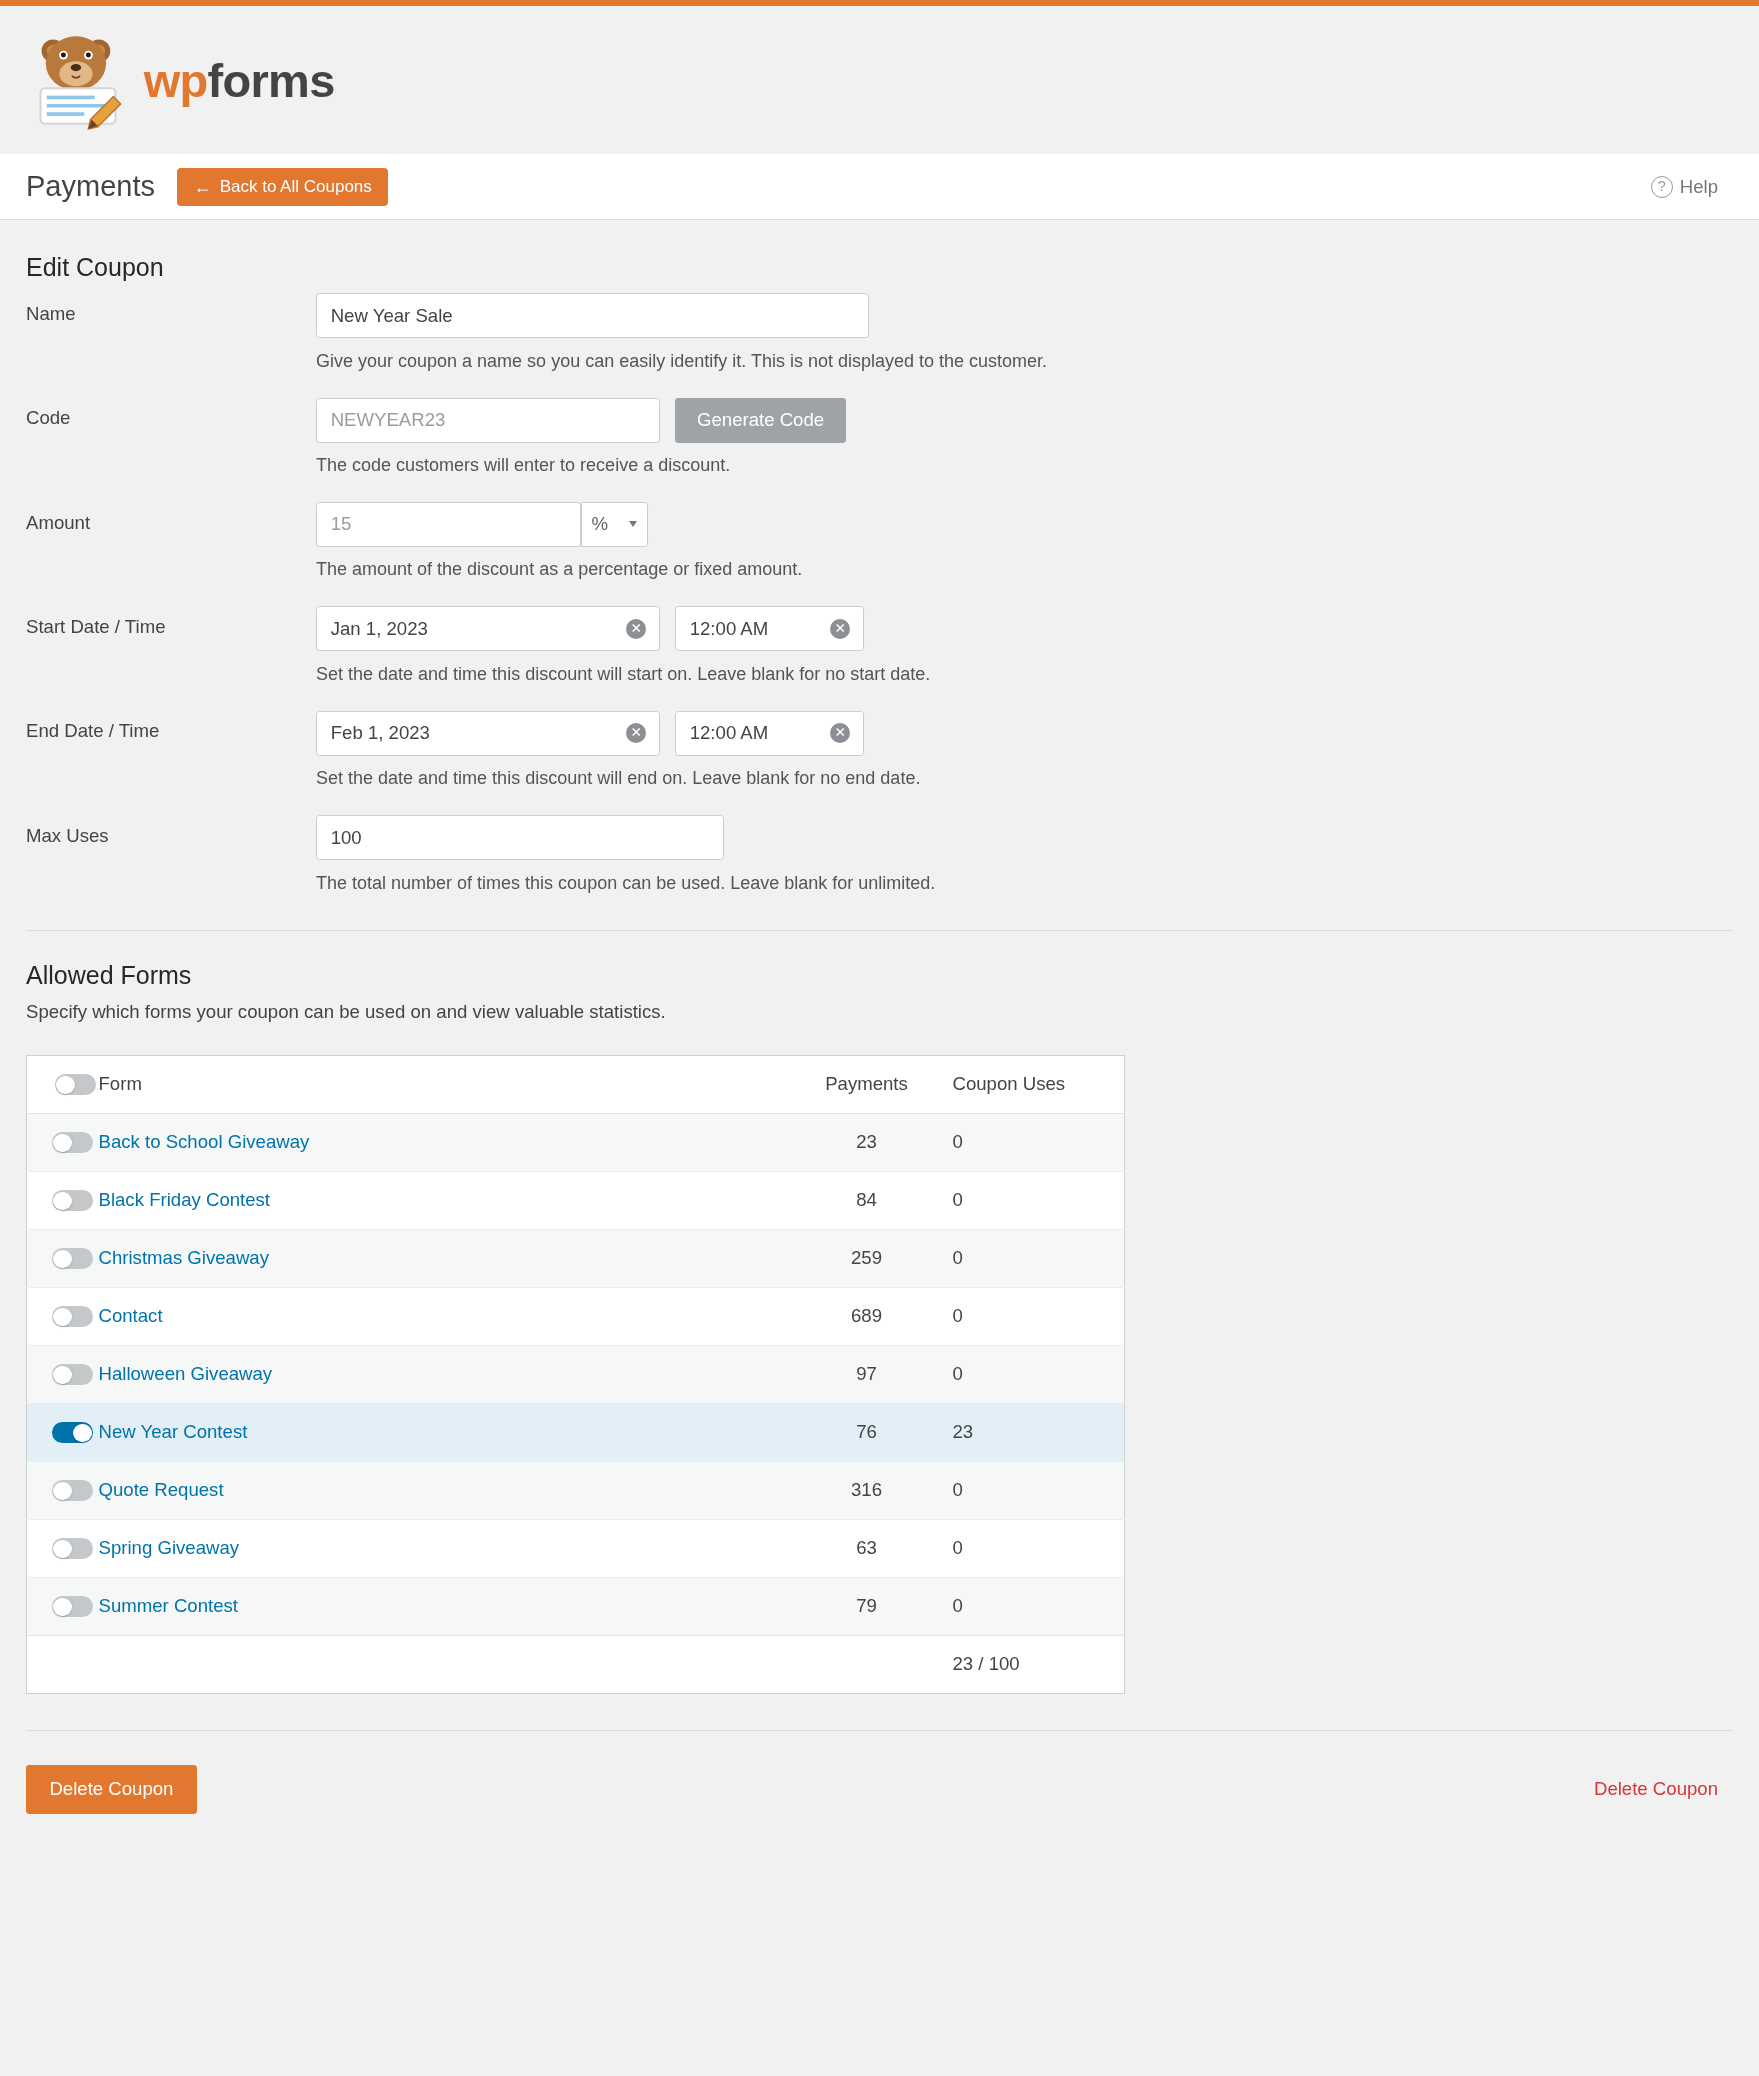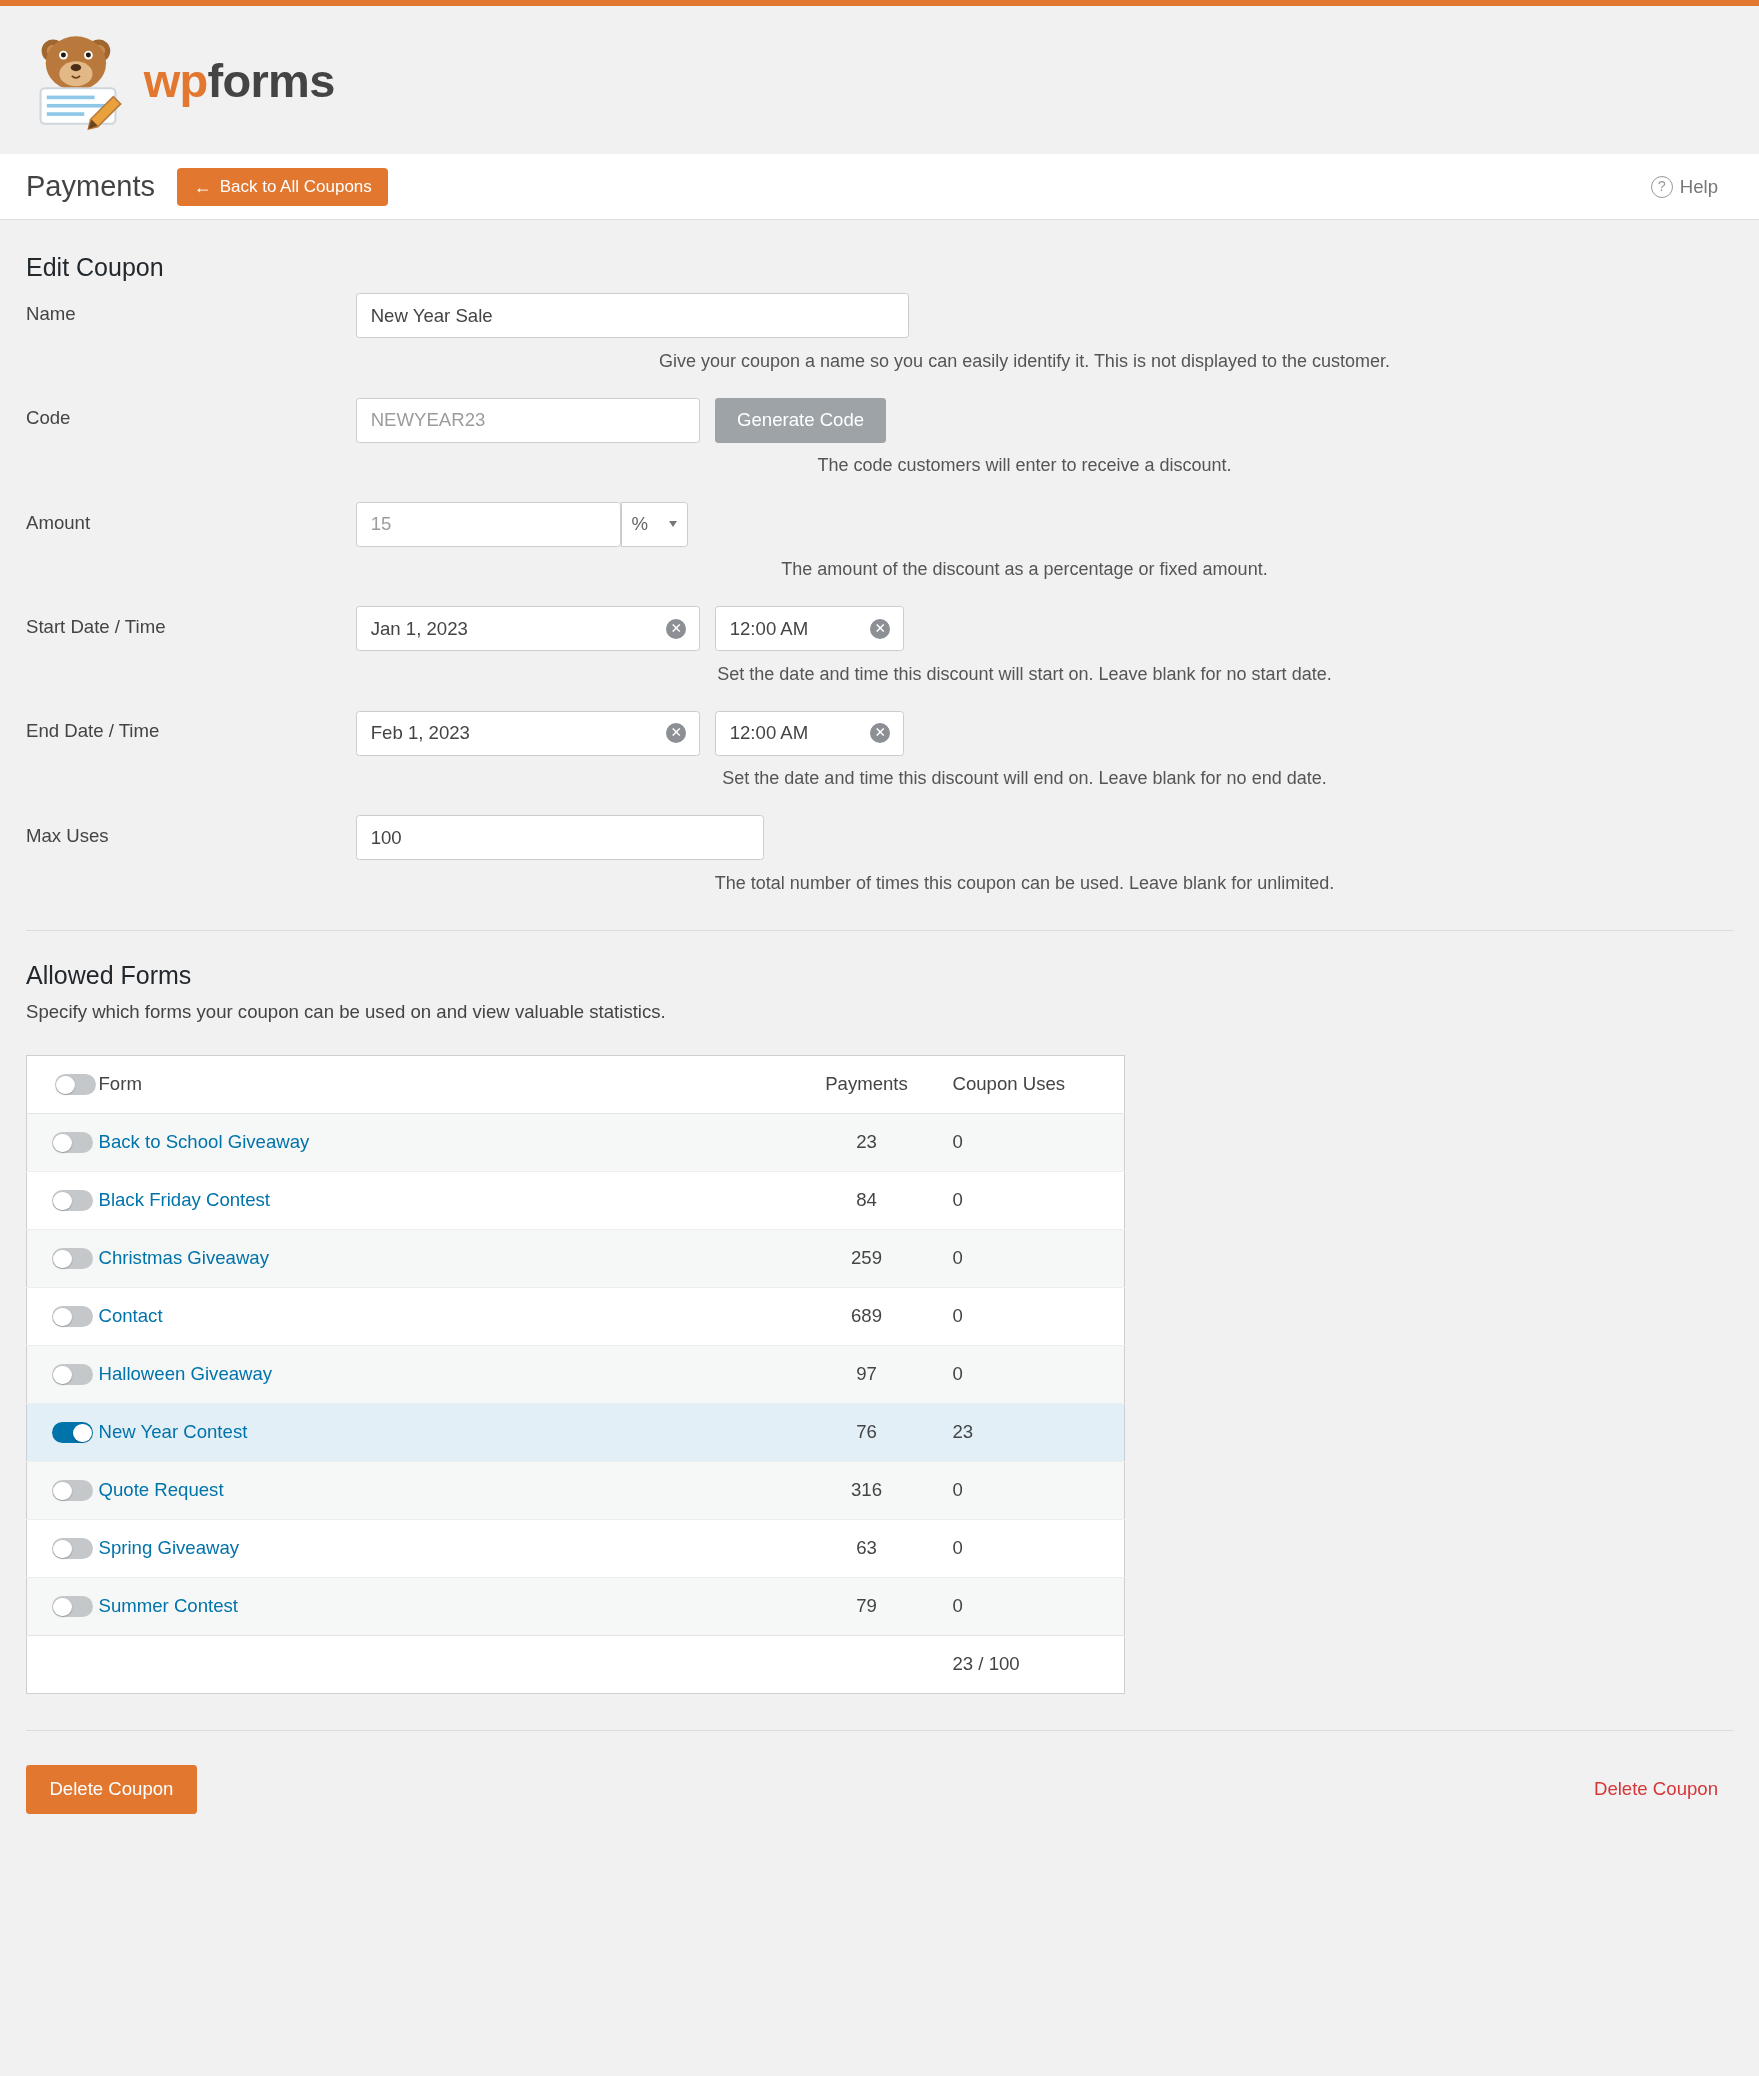--- a/index.html
+++ b/index.html
@@ -134,21 +134,20 @@
     flex: none;
     padding-top: 9.6px;
     font-size: 18.6px;
     color: #444;
   }
   .field-body { flex: 1; }
   .input-line {
     display: flex;
     align-items: center;
     gap: 15px;
-    margin-left: 40px;
   }
   input.text-input {
     height: 45px;
     border: 0.7px solid #ccc;
     border-radius: 3.4px;
     background: #fff;
     font-size: 18.6px;
     padding: 0 13.7px;
     color: #444;
     font-family: "Liberation Sans", sans-serif;
@@ -211,21 +210,20 @@
     font-size: 13.7px;
     line-height: 20px;
     text-align: center;
     cursor: pointer;
     font-family: "Liberation Sans", sans-serif;
   }
   .help-text {
     font-size: 18px;
     color: #555;
     margin-top: 12.4px;
-    text-align: center;
   }
 
   hr.divider {
     border: none;
     border-top: 0.7px solid #dcdcdc;
     margin: 36px 0 30px 0;
   }
 
   
   .forms-table {

